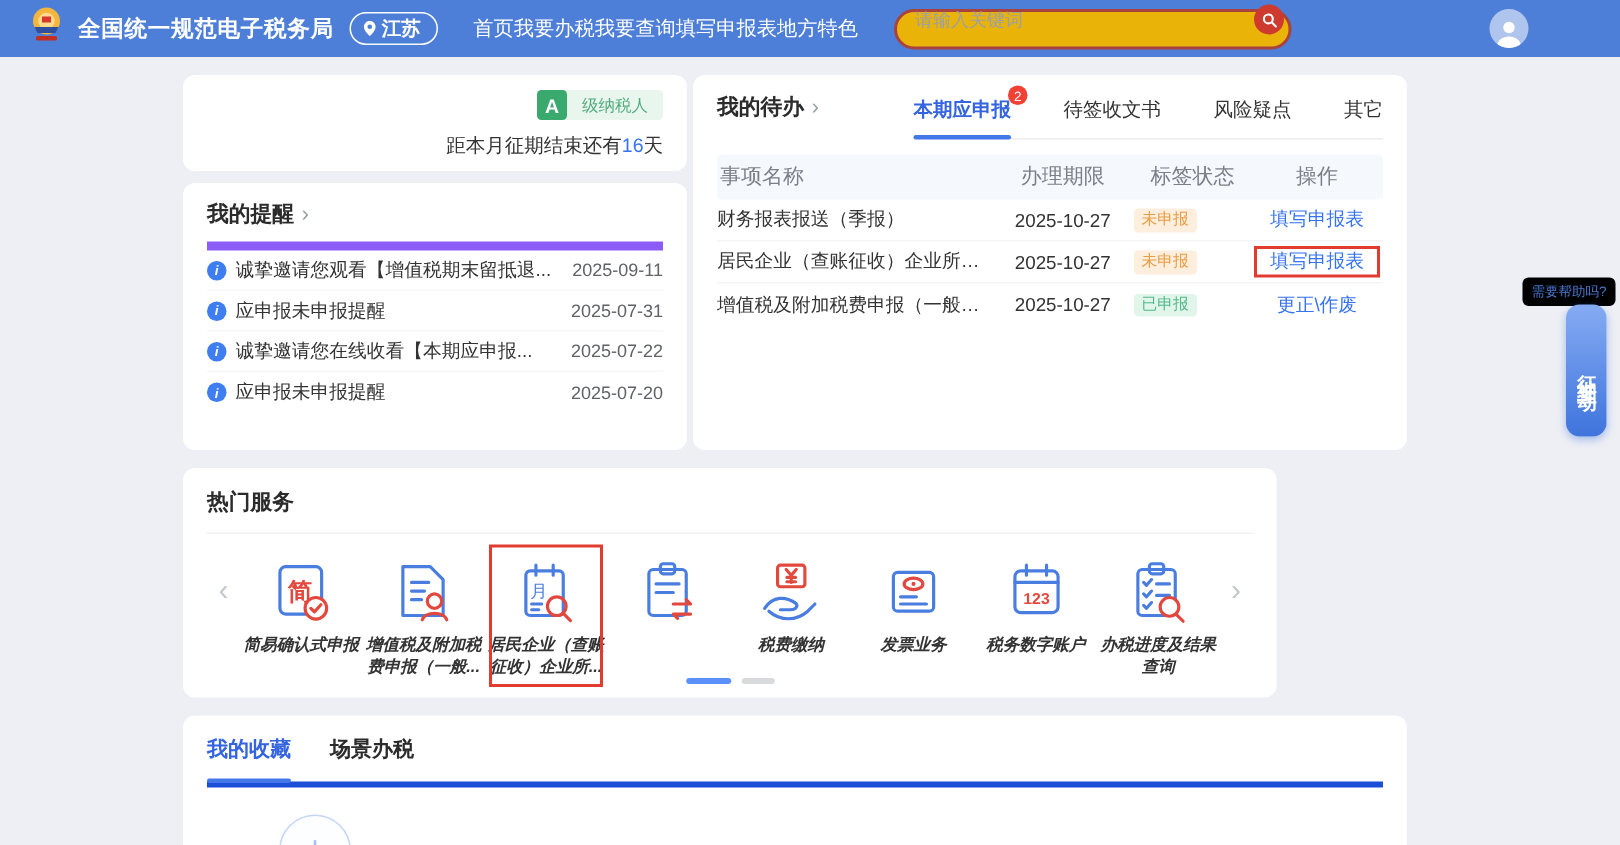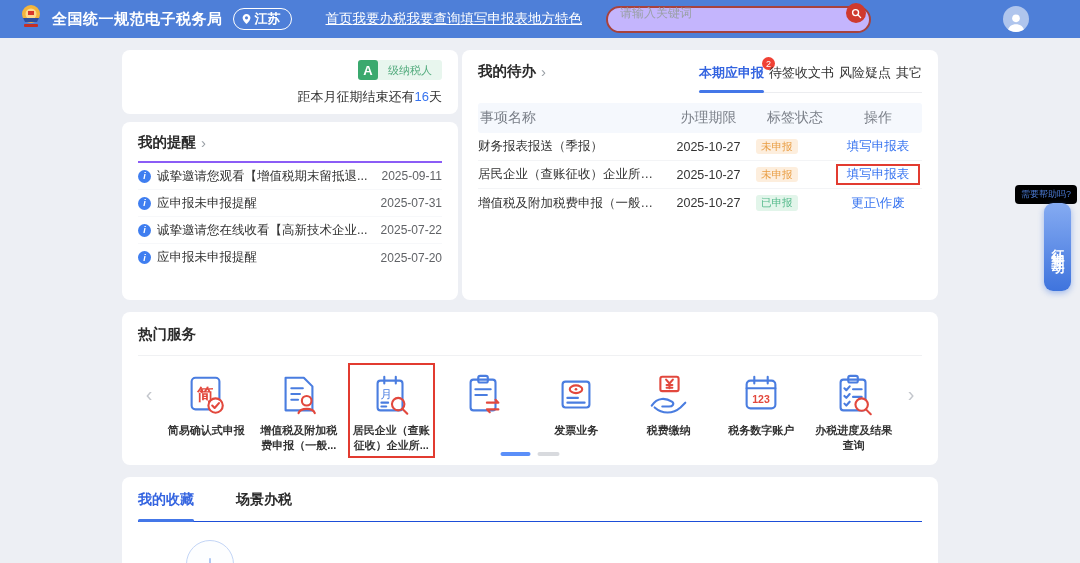--- a/index.html
+++ b/index.html
@@ -8,58 +8,58 @@
 }
 *{box-sizing:border-box;margin:0;padding:0;font-family:"Liberation Sans","DejaVu Sans",sans-serif;}
 html,body{width:1080px;height:563px;overflow:hidden;background:#edeff4;}
 
 .header{position:absolute;left:0;top:0;width:1080px;height:38px;background:var(--header-blue);
   display:flex;align-items:center;padding:0 18px;color:#fff;}
 .emblem{width:26px;height:30px;display:flex;flex-direction:column;align-items:center;flex:none;}
 .app-title{font-size:15px;font-weight:700;margin-left:8px;white-space:nowrap;letter-spacing:.5px;}
 .loc-pill{margin-left:10px;height:22px;border:1.5px solid #fff;border-radius:12px;display:flex;
   align-items:center;padding:0 10px 0 7px;font-size:13px;font-weight:700;color:#fff;gap:3px;cursor:pointer;}
-.nav{display:flex;margin-left:34px;text-decoration:underline;}
+.nav{display:flex;margin-left:24px;}
 .nav-item{font-size:13.5px;color:#fff;cursor:pointer;white-space:nowrap;}
-.search-box{margin-left:24px;width:265px;height:27px;background:#c4b5fd;border:2px solid #a8423c;
+.search-box{margin-left:24px;width:265px;height:27px;background:#eab308;border:2px solid #a8423c;
   border-radius:14px;display:flex;align-items:center;padding:0 3px 12px 12px;}
 .search-box input{border:none;outline:none;flex:1;font-size:12px;color:#333;background:transparent;}
 .search-box input::placeholder{color:#9aa0a6;}
 .search-btn{width:20px;height:20px;border-radius:50%;background:#cf3a2e;display:flex;align-items:center;
   justify-content:center;flex:none;cursor:pointer;}
 .avatar{margin-left:132px;width:26px;height:26px;border-radius:50%;background:rgba(255,255,255,.55);
   display:flex;align-items:flex-end;justify-content:center;overflow:hidden;cursor:pointer;}
 
 .page{position:absolute;left:122px;top:38px;width:816px;height:525px;}
 .card{position:absolute;background:#fff;border-radius:8px;}
 .card-grade{left:0;top:12px;width:336px;height:64px;padding:10px 16px;text-align:right;}
 .card-reminders{left:0;top:84px;width:336px;height:178px;padding:11px 16px 0;}
 .card-todo{left:340px;top:12px;width:476px;height:250px;padding:12px 16px 0;}
-.card-services{left:0;top:274px;width:816px;height:153px;padding:13px 16px 0;}
+.card-services{left:0;top:274px;width:729px;height:153px;padding:13px 16px 0;}
 .card-fav{left:0;top:439px;width:816px;height:150px;padding:14px 16px 0;}
 
 .grade-line{display:inline-flex;align-items:center;background:#e8f6ee;border-radius:3px;height:20px;}
 .grade-letter{width:20px;height:20px;background:var(--grade-green);border-radius:3px;color:#fff;
   font-size:13px;font-weight:700;display:flex;align-items:center;justify-content:center;}
 .grade-label{padding:0 10px;font-size:11px;color:#52ab7d;}
 .deadline{margin-top:8px;font-size:13px;color:#333;}
 .deadline b{color:var(--link-blue);font-weight:400;}
 
 .sec-title{font-size:14.5px;font-weight:700;color:#2b2b2b;display:flex;align-items:center;cursor:pointer;}
 .title-arrow{color:#9aa0a6;font-weight:400;font-size:15px;margin-left:5px;}
-.rem-head{padding-bottom:9px;border-bottom:2px solid #8b5cf6;}
+.rem-head{padding-bottom:9px;border-bottom:6px solid #8b5cf6;}
 .rem-item{height:27px;display:flex;align-items:center;gap:6px;border-bottom:1px solid #f7f8fa;cursor:pointer;}
 .rem-item:last-child{border-bottom:none;}
 .info-icon{width:13px;height:13px;border-radius:50%;background:#3f7ef0;color:#fff;font-size:9px;
   font-style:italic;font-weight:700;display:flex;align-items:center;justify-content:center;flex:none;}
 .rem-text{flex:1;font-size:12.5px;color:#333;white-space:nowrap;overflow:hidden;text-overflow:ellipsis;}
 .rem-date{font-size:12px;color:#606266;}
 
 .todo-head{display:flex;align-items:flex-start;justify-content:space-between;}
-.todo-tabs{display:flex;gap:5px;padding-top:2px;border-bottom:1px solid #ecedf0;padding-bottom:10px;margin-bottom:0;}
+.todo-tabs{display:flex;gap:35px;padding-top:2px;border-bottom:1px solid #ecedf0;padding-bottom:10px;margin-bottom:0;}
 .tab{font-size:13px;color:#333;position:relative;cursor:pointer;white-space:nowrap;}
 .tab.active{color:var(--tab-blue);font-weight:700;}
 .tab.active::after{content:"";position:absolute;left:0;right:0;bottom:-11px;height:3px;border-radius:2px;background:#4477e8;}
 .tab-badge{position:absolute;top:-7px;right:-11px;min-width:13px;height:13px;border-radius:7px;background:#f04134;
   color:#fff;font-size:9px;display:flex;align-items:center;justify-content:center;padding:0 3px;font-weight:400;}
 .tbl-head,.tbl-row{display:grid;grid-template-columns:1fr 95px 78px 88px;align-items:center;}
 .tbl-head{height:30px;background:#f5f8fd;border-radius:3px;margin-top:10px;font-size:14px;color:#7a7f88;}
 .tbl-head span{text-align:center;}
 .tbl-head span:first-child{text-align:left;padding-left:2px;}
 .tbl-row{height:28px;font-size:12.5px;color:#333;border-bottom:1px solid #f3f4f6;}
@@ -72,27 +72,27 @@
 .badge-done{background:#e2f5ea;color:#53b98a;}
 .cell-action{text-align:center;position:relative;}
 .action-link{color:var(--link-blue);font-size:12.5px;cursor:pointer;}
 .red-frame{position:absolute;left:2px;right:2px;top:-2px;bottom:-2px;border:2px solid var(--hl-red);pointer-events:none;}
 
 .svc-divider{height:1px;background:#f0f1f3;margin-top:11px;}
 .svc-row{display:flex;align-items:flex-start;margin-top:16px;}
 .svc-chevron{width:22px;color:#c3c6cc;font-size:20px;line-height:44px;text-align:center;cursor:pointer;flex:none;}
 .svc{flex:1;text-align:center;position:relative;cursor:pointer;}
 .svc-icon{height:46px;display:flex;align-items:center;justify-content:center;}
-.svc-label{margin-top:5px;font-size:11px;font-weight:700;color:#333;line-height:1.35;white-space:pre-line;}
+.svc-label{margin-top:5px;font-size:11px;font-weight:700;color:#333;line-height:1.35;white-space:pre-line;font-style:italic;}
 .svc.hl::after{content:"";position:absolute;left:3px;right:3px;top:-9px;bottom:-5px;border:2px solid var(--hl-red);pointer-events:none;}
 .svc-dots{position:absolute;left:50%;bottom:9px;transform:translateX(-50%);display:flex;gap:7px;}
 .dot{height:4px;border-radius:2px;background:#d8dade;width:22px;cursor:pointer;}
 .dot.active{background:#5b8ff9;width:30px;}
 
-.fav-tabs{display:flex;gap:42px;border-bottom:1px solid #1d4ed8;padding-bottom:12px;}
+.fav-tabs{display:flex;gap:26px;border-bottom:4px solid #1d4ed8;padding-bottom:12px;}
 .fav-tab{font-size:14px;font-weight:700;color:#2b2b2b;position:relative;cursor:pointer;}
 .fav-tab.active{color:var(--tab-blue);}
 .fav-tab.active::after{content:"";position:absolute;left:0;right:0;bottom:-13px;height:3px;border-radius:2px;background:#4477e8;}
 .add-fav{margin:18px 0 0 48px;width:48px;height:48px;border-radius:50%;border:1.5px solid #c3d5f6;
   color:#a5c0f1;font-size:24px;display:flex;align-items:center;justify-content:center;cursor:pointer;background:#fdfeff;}
 
 .help-tip{position:absolute;right:3px;top:185px;background:#000000;color:#4a78d0;font-size:9px;
   padding:3px 6px;border-radius:4px;white-space:nowrap;}
 .interact-btn{position:absolute;right:9px;top:203px;width:27px;height:88px;border-radius:9px;
   background:linear-gradient(180deg,#85abf2,#3f74dd);color:#fff;font-size:13px;font-weight:700;
@@ -170,21 +170,21 @@
           <span class="rem-text">诚挚邀请您观看【增值税期末留抵退...</span>
           <span class="rem-date">2025-09-11</span>
         </div>
         <div class="rem-item">
           <span class="info-icon">i</span>
           <span class="rem-text">应申报未申报提醒</span>
           <span class="rem-date">2025-07-31</span>
         </div>
         <div class="rem-item">
           <span class="info-icon">i</span>
-          <span class="rem-text">诚挚邀请您在线收看【高新技术企业...</span>
+          <span class="rem-text">诚挚邀请您在线收看【本期应申报...</span>
           <span class="rem-date">2025-07-22</span>
         </div>
         <div class="rem-item">
           <span class="info-icon">i</span>
           <span class="rem-text">应申报未申报提醒</span>
           <span class="rem-date">2025-07-20</span>
         </div>
       </div>
   </div>
 
@@ -279,43 +279,43 @@
               <svg width="46" height="46" viewBox="0 0 48 48" fill="none" stroke="#4a7de0" stroke-width="2.2" stroke-linecap="round" stroke-linejoin="round">
                 <rect x="10" y="8" width="26" height="32" rx="3"></rect>
                 <rect x="18" y="4" width="10" height="7" rx="2"></rect>
                 <path d="M15 18 h16 M15 24 h12"></path>
                 <path d="M27 32 h12 l-3 -3 M39 39 h-12 l3 3" stroke="#e2483d"></path>
               </svg>
             </div>
           </div>
           <div class="svc">
             <div class="svc-icon">
-              <svg width="46" height="46" viewBox="0 0 48 48" fill="none" stroke="#4a7de0" stroke-width="2.2" stroke-linecap="round" stroke-linejoin="round">
-                <rect x="10" y="10" width="28" height="27" rx="3"></rect>
-                <ellipse cx="24" cy="18" rx="6.5" ry="4" stroke="#e2483d"></ellipse>
-                <circle cx="24" cy="18" r="1.4" fill="#e2483d" stroke="none"></circle>
-                <path d="M15 27 h11 M15 32 h18"></path>
-              </svg>
-            </div>
-            <div class="svc-label">发票业务</div>
-          </div>
-          <div class="svc">
-            <div class="svc-icon">
               <svg width="46" height="46" viewBox="0 0 48 48" fill="none" stroke="#e2483d" stroke-width="2.2" stroke-linecap="round" stroke-linejoin="round">
                 <rect x="15" y="5" width="19" height="15" rx="2"></rect>
                 <path d="M21 8 l3.5 4 l3.5 -4 M24.5 12 v5 M21.5 13.5 h6 M21.5 16.5 h6"></path>
                 <path d="M6 35 c6 -9 15 -8 21 -4 c3 2 1 5 -3 5 h-7" stroke="#4a7de0"></path>
                 <path d="M9 37 c8 7 19 7 27 0 l5 -5" stroke="#4a7de0"></path>
               </svg>
             </div>
             <div class="svc-label">税费缴纳</div>
           </div>
           <div class="svc">
             <div class="svc-icon">
               <svg width="46" height="46" viewBox="0 0 48 48" fill="none" stroke="#4a7de0" stroke-width="2.2" stroke-linecap="round" stroke-linejoin="round">
+                <rect x="10" y="10" width="28" height="27" rx="3"></rect>
+                <ellipse cx="24" cy="18" rx="6.5" ry="4" stroke="#e2483d"></ellipse>
+                <circle cx="24" cy="18" r="1.4" fill="#e2483d" stroke="none"></circle>
+                <path d="M15 27 h11 M15 32 h18"></path>
+              </svg>
+            </div>
+            <div class="svc-label">发票业务</div>
+          </div>
+          <div class="svc">
+            <div class="svc-icon">
+              <svg width="46" height="46" viewBox="0 0 48 48" fill="none" stroke="#4a7de0" stroke-width="2.2" stroke-linecap="round" stroke-linejoin="round">
                 <rect x="9" y="9" width="30" height="29" rx="4"></rect>
                 <path d="M9 17 h30 M17 5 v7 M31 5 v7"></path>
                 <text x="24" y="32" font-size="11" font-weight="bold" fill="#e2483d" stroke="none" text-anchor="middle">123</text>
               </svg>
             </div>
             <div class="svc-label">税务数字账户</div>
           </div>
           <div class="svc">
             <div class="svc-icon">
               <svg width="46" height="46" viewBox="0 0 48 48" fill="none" stroke="#4a7de0" stroke-width="2.2" stroke-linecap="round" stroke-linejoin="round">

